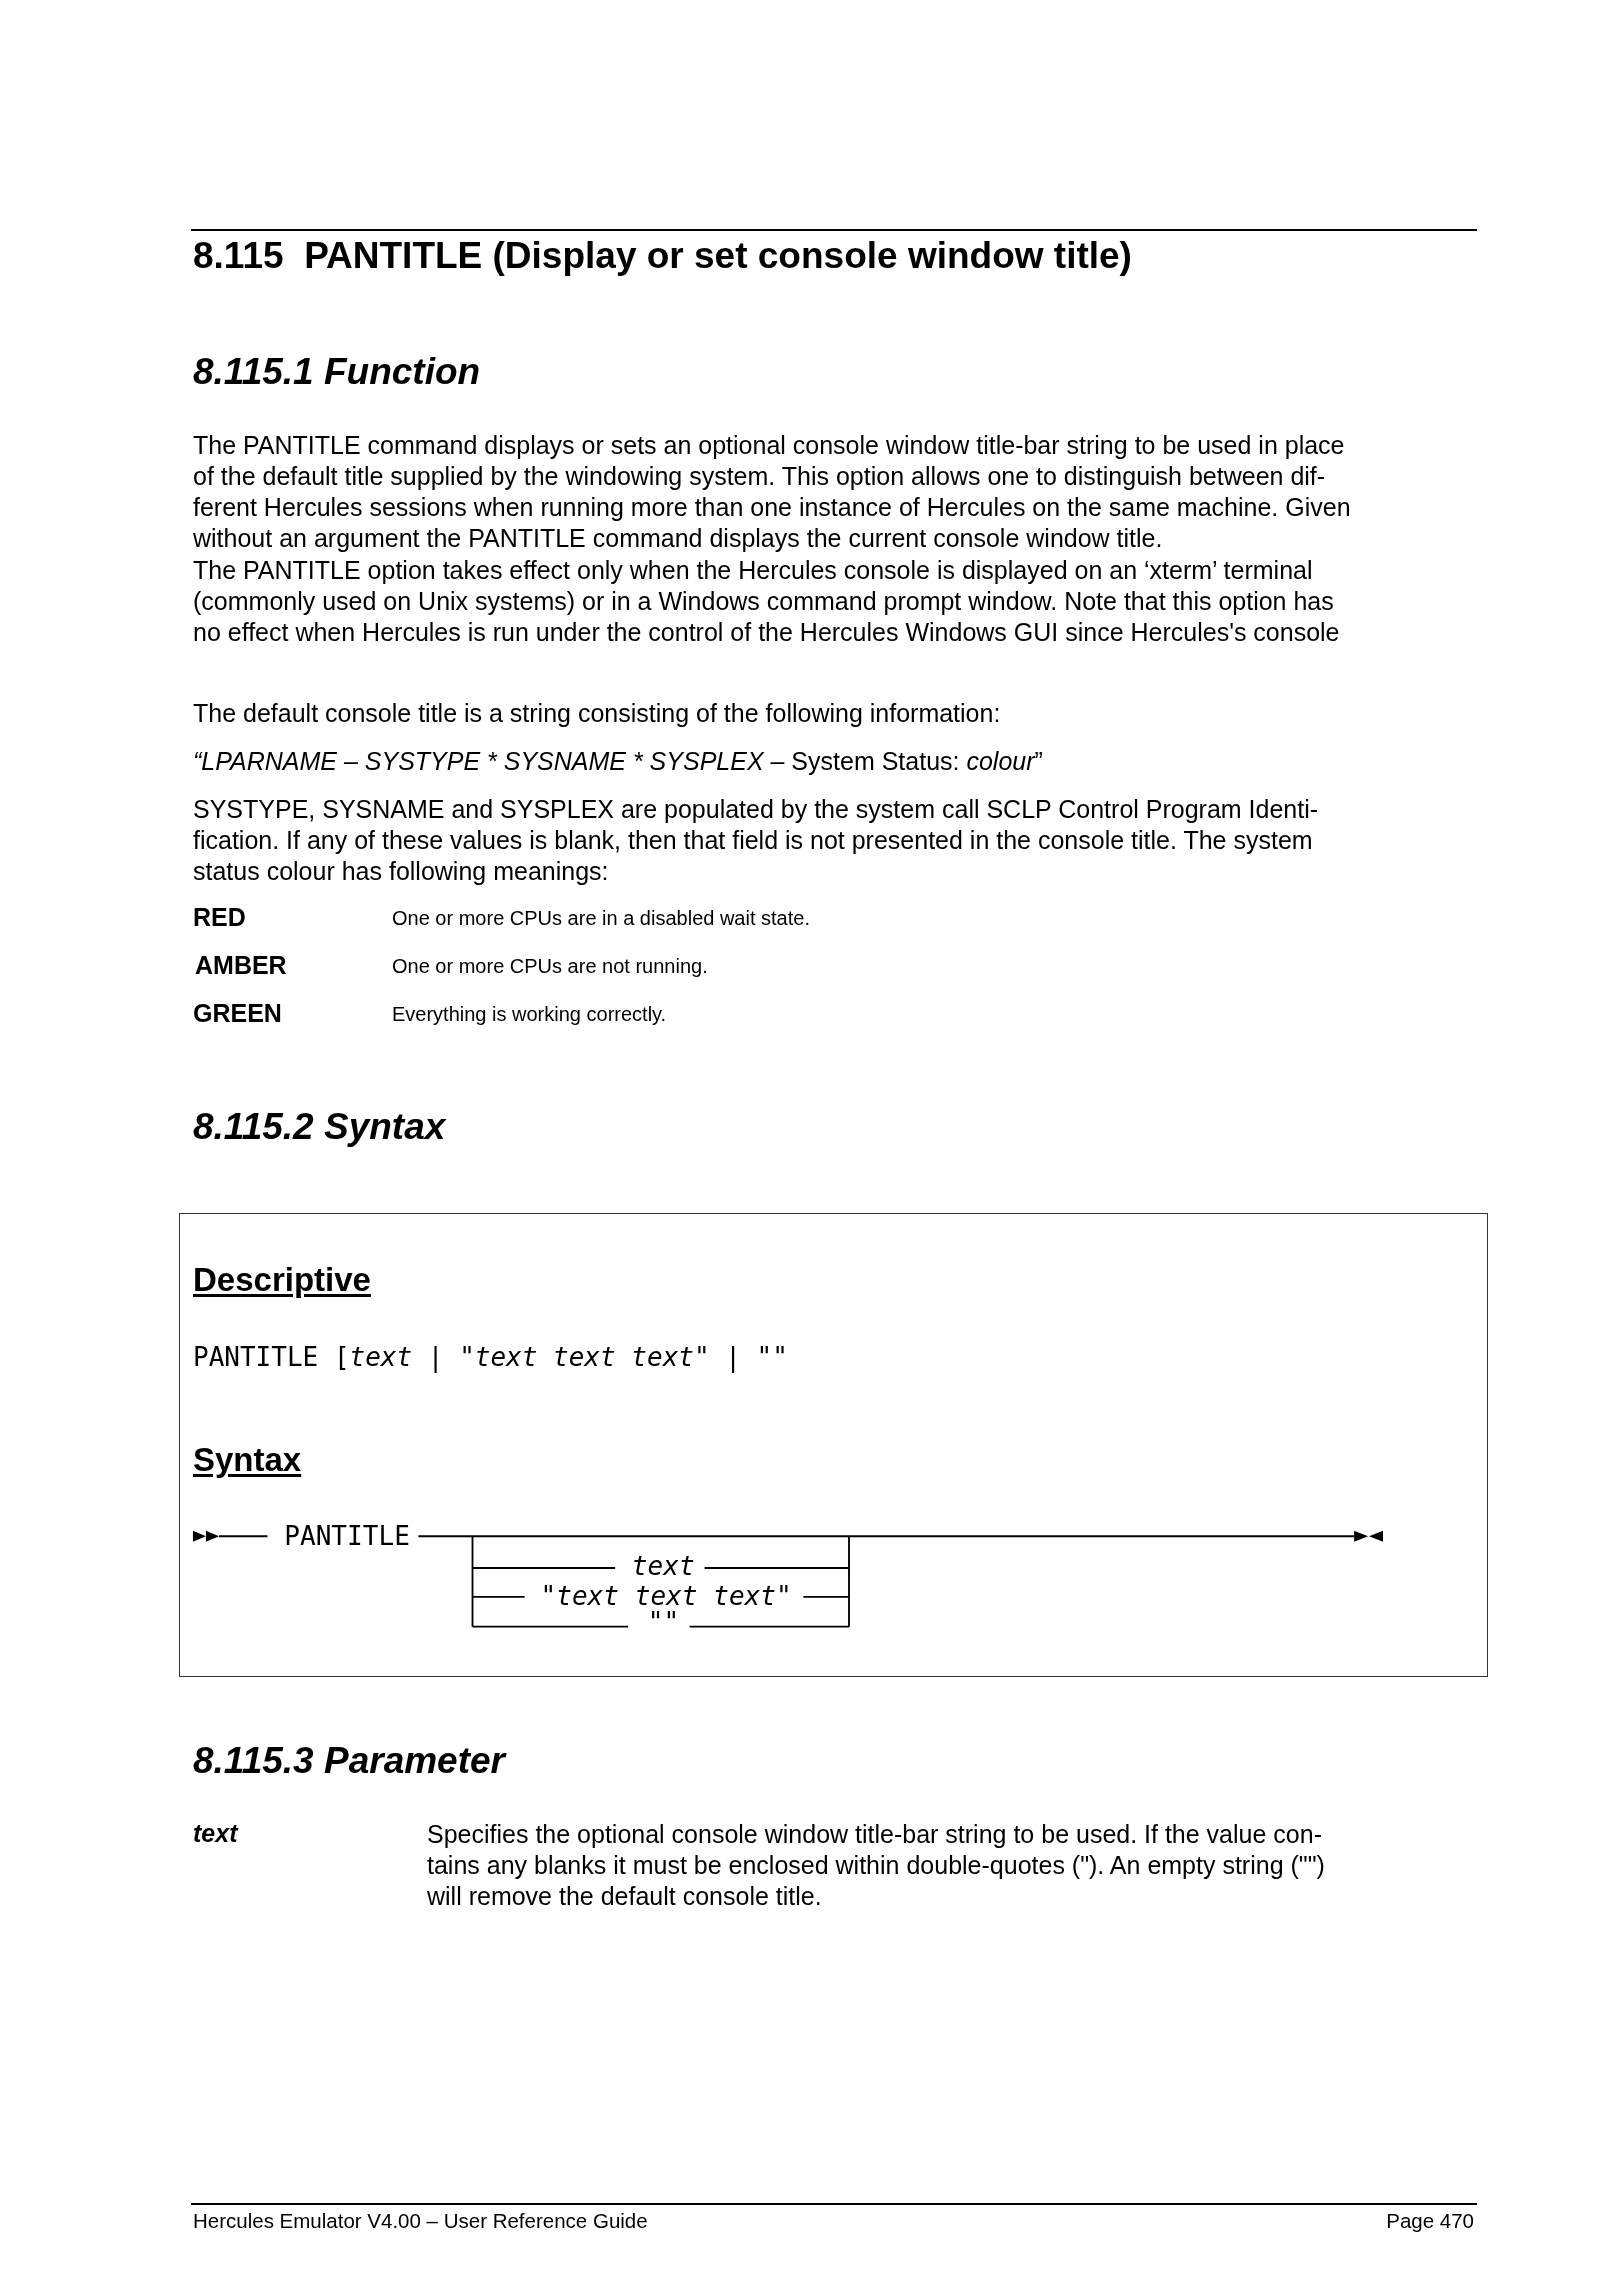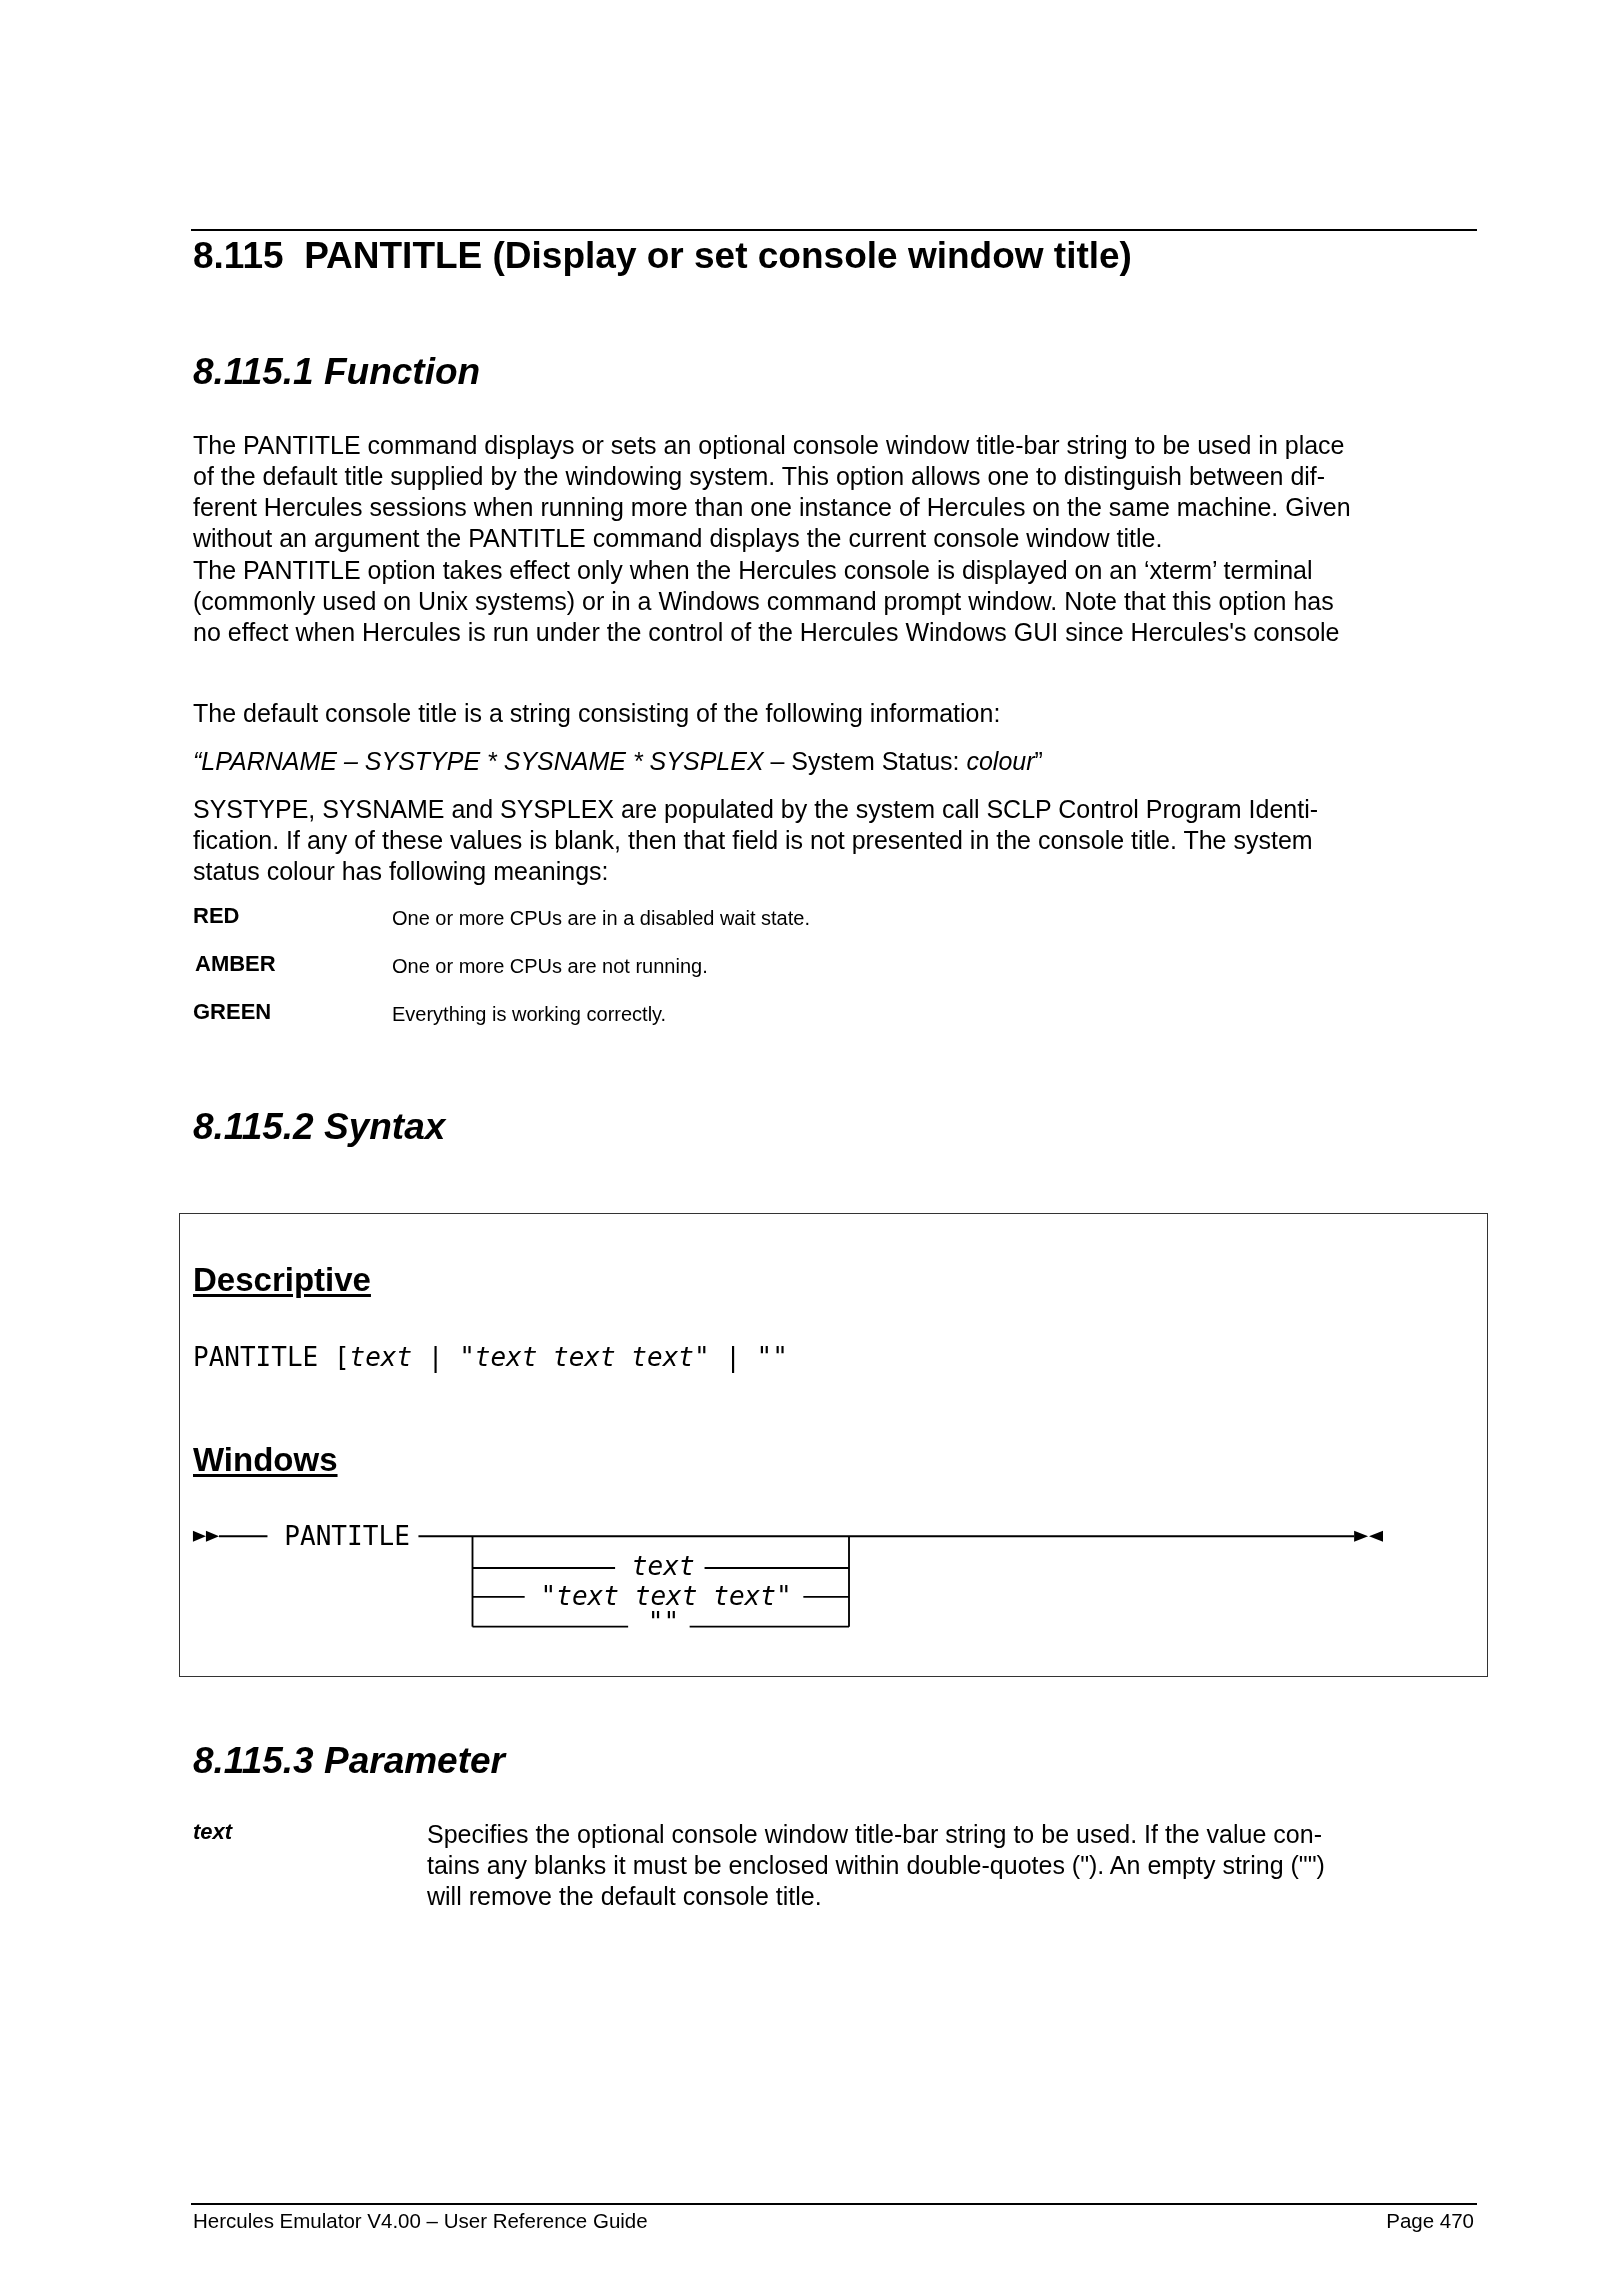--- a/index.html
+++ b/index.html
@@ -5,21 +5,21 @@
   html, body { margin: 0; padding: 0; background: #ffffff; }
   body { width: 1616px; height: 2286px; position: relative; overflow: hidden;
          font-family: "Liberation Sans", sans-serif; color: #000; }
   .abs { position: absolute; white-space: nowrap; }
   .rule { position: absolute; background: #000; }
   .h1 { font-size: 37px; font-weight: bold; }
   .h2 { font-size: 37px; font-weight: bold; font-style: italic; }
   .body { font-size: 20px; line-height: 31px; }
   .para { position: absolute; left: 193px; width: 1296px; font-size: 25px; line-height: 31px; }
   .para p { margin: 0; white-space: nowrap; }
-  .term { font-weight: bold; font-size: 22px; }
+  .term { font-weight: bold; font-size: 25px; }
   .it { font-style: italic; }
   .syntax-box { position: absolute; left: 179px; top: 1213px; width: 1309px; height: 464px;
                 border: 1.4px solid #333; box-sizing: border-box; }
   .ul-head { font-weight: bold; font-size: 33px; text-decoration: underline; text-underline-offset: 2.8px; }
   .mono { font-family: "DejaVu Sans Mono", monospace; font-size: 26px; }
   .footer { font-size: 20.5px; }
 </style>
 </head>
 <body>
 
@@ -75,21 +75,21 @@
 
 <div class="abs mono" style="left:193px; top:1342px;">
   <span>PANTITLE</span>
   <span>[</span><span class="it">text</span>
   <span>|</span>
   <span class="it">"text text text"</span>
   <span>|</span>
   <span>""</span>
 </div>
 
-<div class="abs ul-head" style="left:193px; top:1441px;">Windows</div>
+<div class="abs ul-head" style="left:193px; top:1441px;">Syntax</div>
 
 <svg width="1616" height="2286" style="position:absolute; left:0; top:0; pointer-events:none;" viewBox="0 0 1734 2452">
 
   <polygon points="207,1642 221,1648 207,1654" fill="#000"></polygon>
   <polygon points="221,1642 235,1648 221,1654" fill="#000"></polygon>
   <line x1="235" y1="1648" x2="287" y2="1648" stroke="#000" stroke-width="2"></line>
   <text x="305" y="1657" font-family="DejaVu Sans Mono, monospace" font-size="28">PANTITLE</text>
   <line x1="449" y1="1648" x2="1453" y2="1648" stroke="#000" stroke-width="2"></line>
 
   <polygon points="1453,1642 1468,1648 1453,1654" fill="#000"></polygon>

